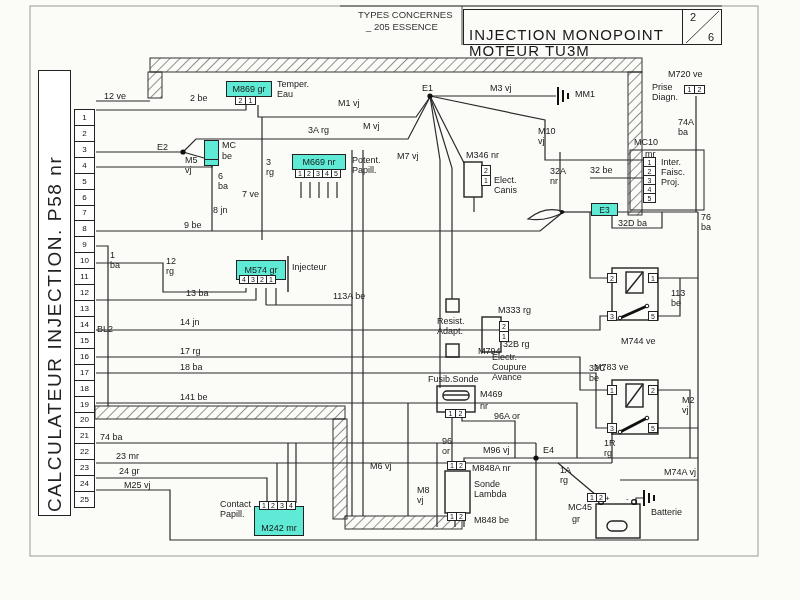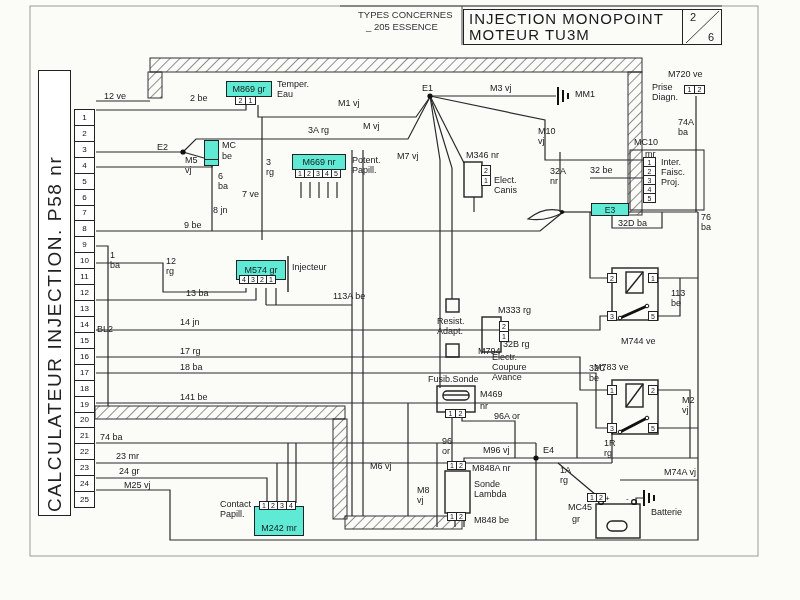--- a/index.html
+++ b/index.html
@@ -15,21 +15,21 @@
   .pins.v{flex-direction:column;}
   .cell{box-sizing:border-box;border:1px solid #222;background:#fff;
         font-size:7px;display:flex;align-items:center;justify-content:center;
         width:var(--cw);height:var(--ch);margin-left:-1px;color:#111;}
   .pins.v .cell{margin-left:0;margin-top:-1px;}
   .pcell{position:absolute;width:10px;height:10px;border:1px solid #222;background:#fff;
          font-size:7px;display:flex;align-items:center;justify-content:center;box-sizing:border-box;}
   
   #types{position:absolute;left:358px;top:9px;font-size:9.5px;color:#333;line-height:1.25;}
   #titlebox{position:absolute;left:463px;top:9px;width:220px;height:36px;border:1.6px solid #222;
-            box-sizing:border-box;padding:1px 5px;font-size:15px;letter-spacing:1px;line-height:1.05;}
+            box-sizing:border-box;padding:17px 5px;font-size:15px;letter-spacing:1px;line-height:1.05;}
   #pagebox{position:absolute;left:682px;top:9px;width:40px;height:36px;border:1.6px solid #222;box-sizing:border-box;}
   #pagebox .pn{position:absolute;left:7px;top:1px;font-size:11px;}
   #pagebox .pt{position:absolute;right:7px;bottom:1px;font-size:11px;}
   
   #calcbox{position:absolute;left:38px;top:70px;width:33px;height:446px;border:1.8px solid #222;box-sizing:border-box;background:#fff;}
   #calclabel{position:absolute;left:44px;top:512px;transform:rotate(-90deg);transform-origin:0 0;
              width:444px;font-size:19px;letter-spacing:1.6px;color:#222;}
   #calcpins{position:absolute;left:74px;top:110px;width:21px;height:398px;display:flex;flex-direction:column;}
   #calcpins .cell{width:21px;flex:1;font-size:8px;margin-top:-1px;margin-left:0;}
 </style>
@@ -406,21 +406,21 @@
 <div class="lb" style="left:397px;top:151px">M7 vj</div>
 <div class="lb" style="left:157px;top:142px">E2</div>
 <div class="lb wr" style="left:185px;top:155px;width:16px">M5 vj</div>
 <div class="lb wr" style="left:218px;top:171px;width:14px">6 ba</div>
 <div class="lb wr" style="left:266px;top:157px;width:14px">3 rg</div>
 <div class="lb" style="left:242px;top:189px">7 ve</div>
 <div class="lb" style="left:213px;top:205px">8 jn</div>
 <div class="lb" style="left:184px;top:220px">9 be</div>
 <div class="lb wr" style="left:550px;top:166px;width:22px">32A nr</div>
 <div class="lb" style="left:590px;top:165px">32 be</div>
-<div class="cbox" style="left:591px;top:203px;width:38px;height:13px;font-size:8.5px">E3</div>
+<div class="cbox" style="left:591px;top:203px;width:27px;height:13px;font-size:8.5px">E3</div>
 <div class="lb" style="left:618px;top:218px">32D ba</div>
 <div class="lb wr" style="left:701px;top:212px;width:16px">76 ba</div>
 <div class="lb wr" style="left:110px;top:250px;width:14px">1 ba</div>
 <div class="lb wr" style="left:166px;top:256px;width:15px">12 rg</div>
 <div class="lb" style="left:186px;top:288px">13 ba</div>
 <div class="lb" style="left:333px;top:291px">113A be</div>
 <div class="lb" style="left:180px;top:317px">14 jn</div>
 <div class="lb" style="left:97px;top:324px">BL2</div>
 <div class="lb" style="left:180px;top:346px">17 rg</div>
 <div class="lb" style="left:180px;top:362px">18 ba</div>

